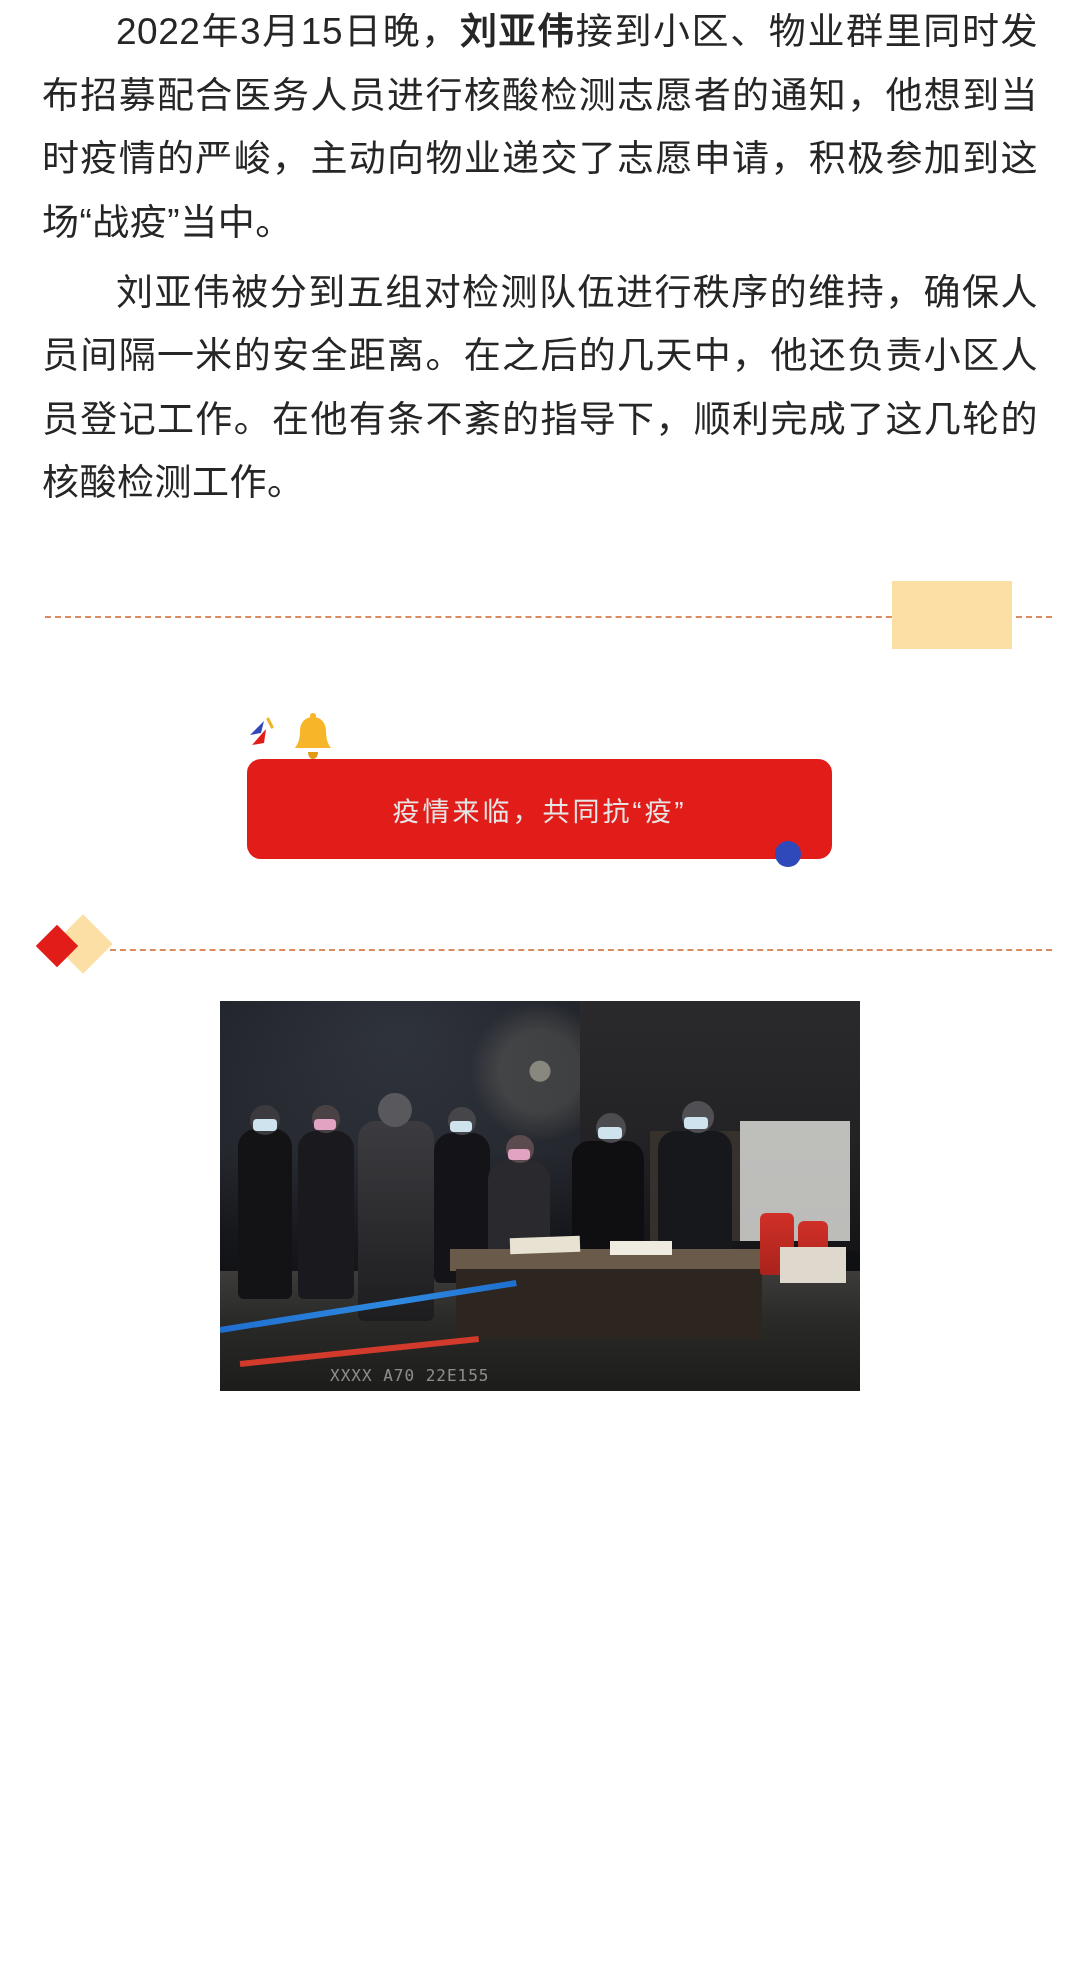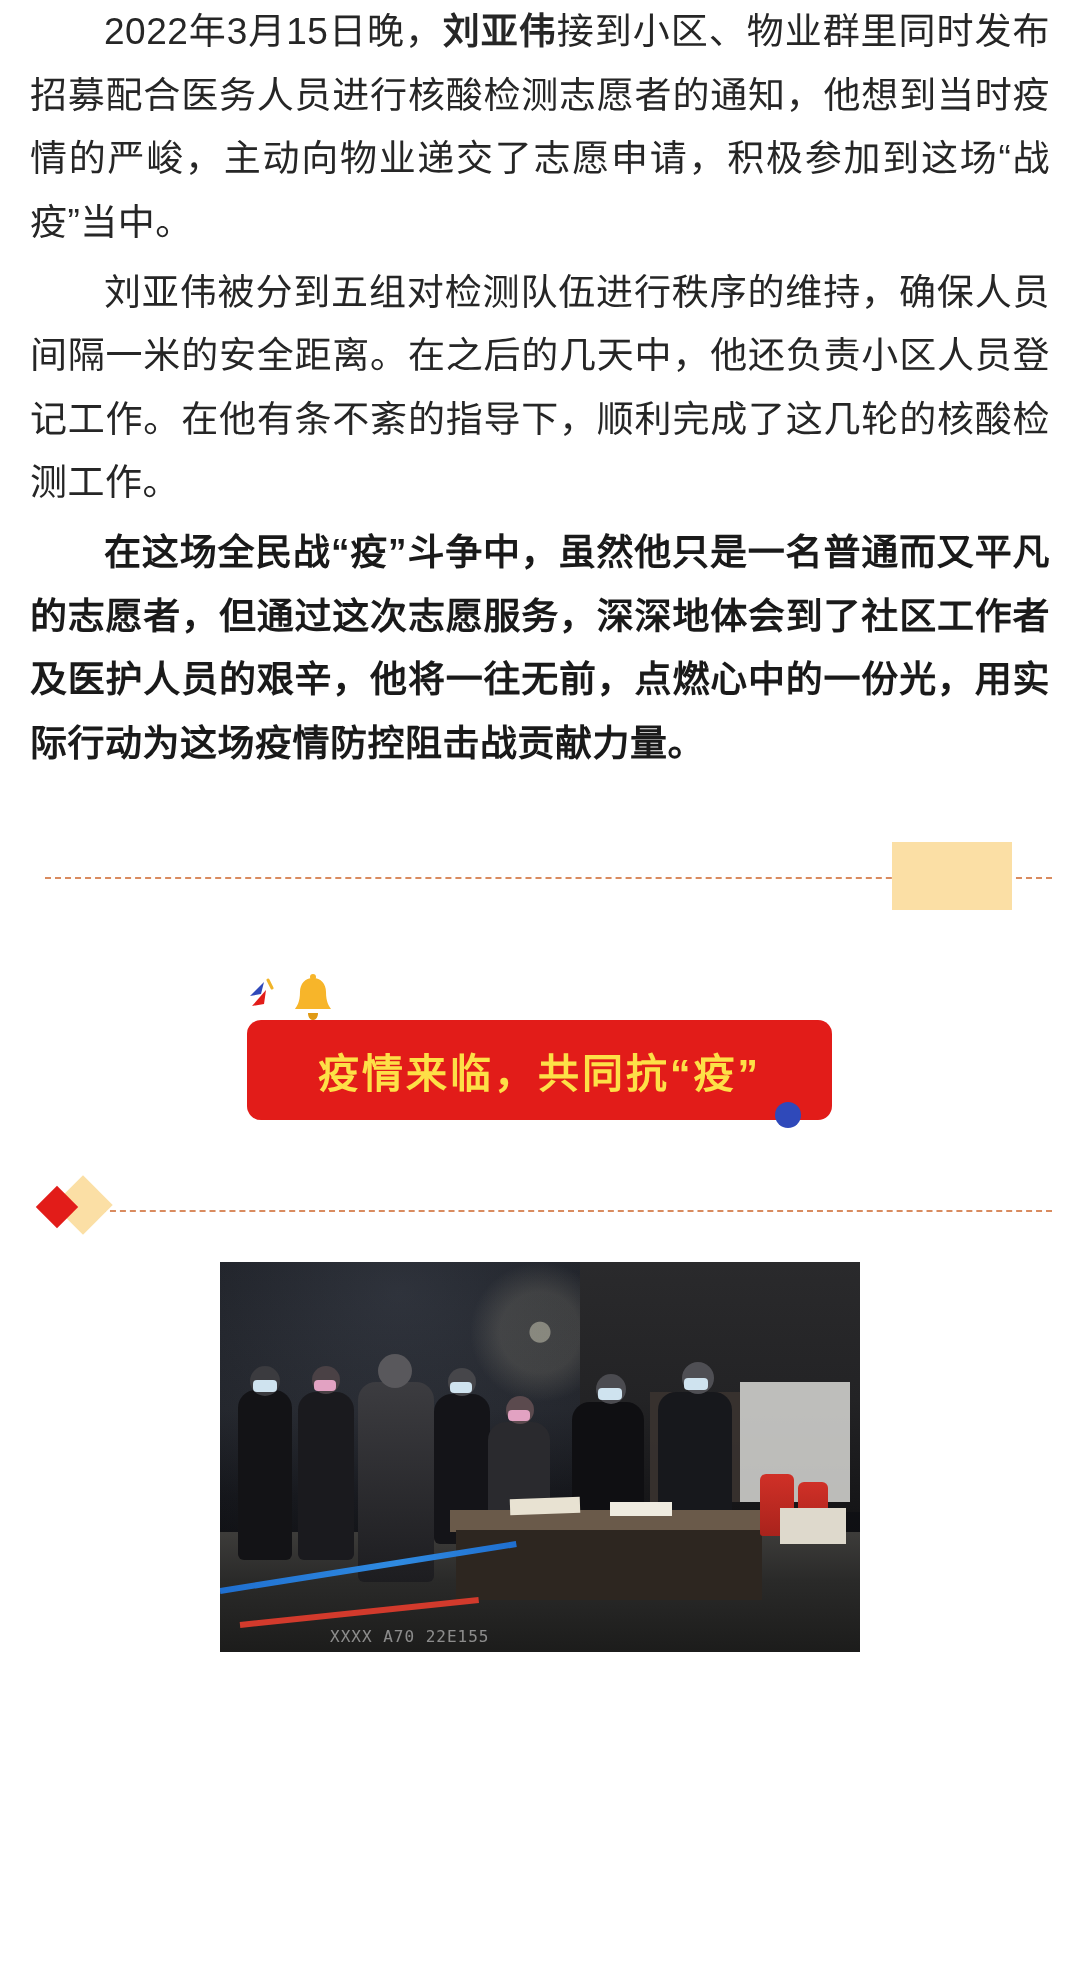--- a/index.html
+++ b/index.html
@@ -10,21 +10,21 @@
   body {
     width: 1080px;
     height: 1976px;
     position: relative;
     font-family: "Liberation Sans", sans-serif;
     color: #2b2b2b;
     overflow: hidden;
   }
 
   .article {
-    padding: 0 30px;
+    padding: 0 42px;
     box-sizing: border-box;
   }
 
   .para {
     font-size: 37px;
     line-height: 1.72;
     letter-spacing: 0.5px;
     text-align: justify;
     text-justify: inter-ideograph;
     text-indent: 2em;
@@ -74,23 +74,23 @@
     top: 68px;
     width: 585px;
     height: 100px;
     background: #e21c19;
     border-radius: 14px;
     display: flex;
     align-items: center;
     justify-content: center;
   }
   .banner-text {
-    color: #fde047;
-    font-size: 41px;
-    font-weight: bold;
+    color: #e5e5e5;
+    font-size: 27px;
+    font-weight: normal;
     letter-spacing: 3px;
   }
   .bell {
     position: absolute;
     left: 290px;
     top: 22px;
     width: 46px;
     height: 52px;
     z-index: 3;
   }
@@ -251,21 +251,20 @@
 <body>
 
 <div class="article">
 
   <p class="para">
     <span>2022年3月15日晚，</span><span class="name">刘亚伟</span><span>接到小区、物业群里同时发布招募配合医务人员进行核酸检测志愿者的通知，他想到当时疫情的严峻，主动向物业递交了志愿申请，积极参加到这场“战疫”当中。</span>
   </p>
 
   <p class="para">刘亚伟被分到五组对检测队伍进行秩序的维持，确保人员间隔一米的安全距离。在之后的几天中，他还负责小区人员登记工作。在他有条不紊的指导下，顺利完成了这几轮的核酸检测工作。</p>
 
-  <p class="para bold">在这场全民战“疫”斗争中，虽然他只是一名普通而又平凡的志愿者，但通过这次志愿服务，深深地体会到了社区工作者及医护人员的艰辛，他将一往无前，点燃心中的一份光，用实际行动为这场疫情防控阻击战贡献力量。</p>
 
 </div>
 
 <div class="divider-row">
   <div class="divider-line"></div>
   <div class="divider-block"></div>
 </div>
 
 <div class="banner-wrap">
 

